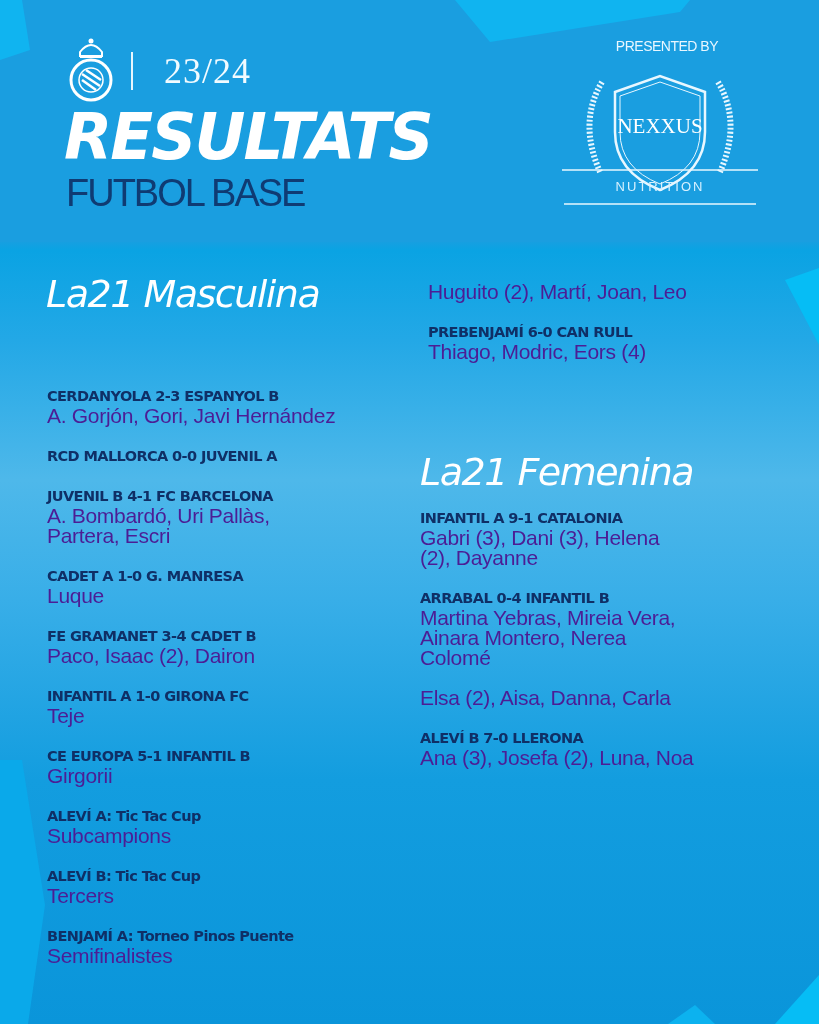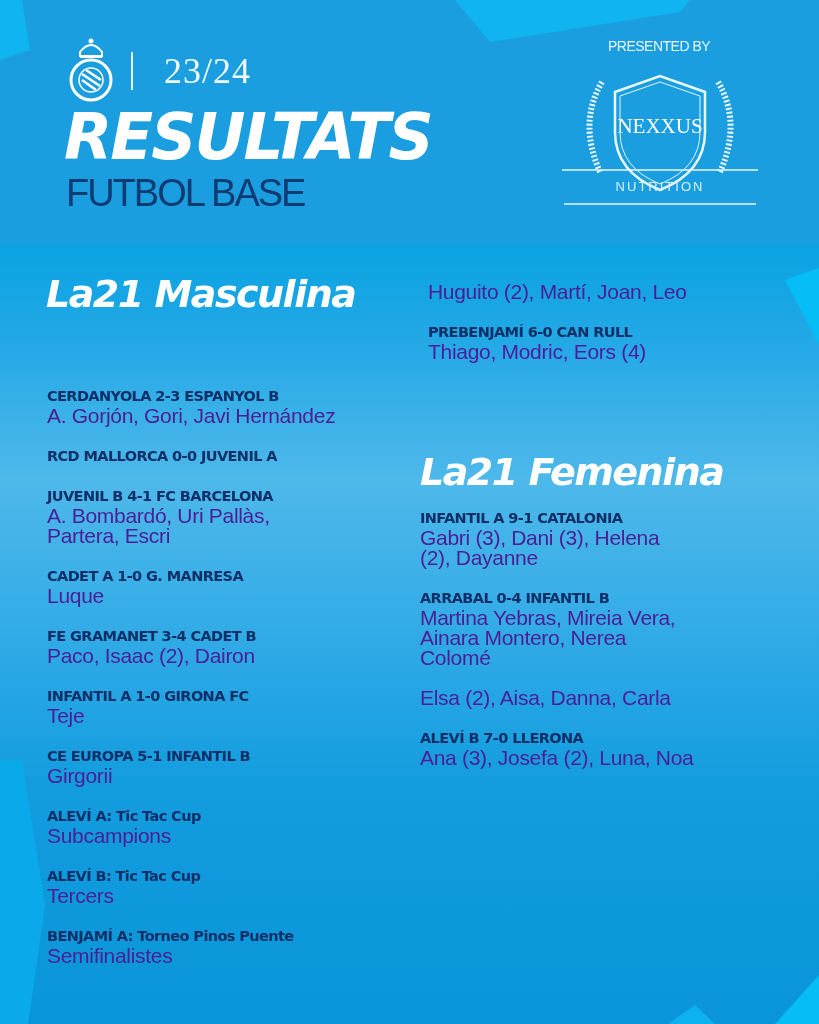--- a/index.html
+++ b/index.html
@@ -23,28 +23,28 @@
     .title {
       position: absolute; left: 64px; top: 100px;
       font-family: "DejaVu Sans", sans-serif; font-weight: bold; font-style: italic;
       font-size: 64px; color: #ffffff; letter-spacing: -2px; transform: scaleX(0.98); transform-origin: left;
     }
     .subtitle {
       position: absolute; left: 66px; top: 172px;
       font-family: "Liberation Sans", sans-serif; font-size: 38px; color: #0f3b73; letter-spacing: -2px;
     }
     .presented {
-      position: absolute; left: 608px; top: 38px; width: 110px; text-align: left;
+      position: absolute; left: 608px; top: 38px; width: 110px; text-align: right;
       font-size: 14px; color: #e9f7ff; letter-spacing: -0.5px;
     }
     .sponsor-logo { position: absolute; left: 560px; top: 62px; width: 200px; height: 150px; }
     .section-title {
       position: absolute;
       font-family: "DejaVu Sans", sans-serif; font-style: italic; font-size: 38px;
-      color: #ffffff; letter-spacing: -1.5px; font-weight: bold;
+      color: #ffffff; letter-spacing: -1.5px;
     }
     .col { position: absolute; }
     .match { margin-bottom: 20px; }
     .match-title {
       font-family: "DejaVu Sans", sans-serif; font-weight: bold; font-size: 14.5px;
       color: #0f2f66; letter-spacing: -0.6px; line-height: 20px; white-space: nowrap;
     }
     .match-scorers {
       font-family: Liberation Sans, sans-serif; font-size: 21px; color: #4c1d95;
       line-height: 20px; letter-spacing: -0.3px;

